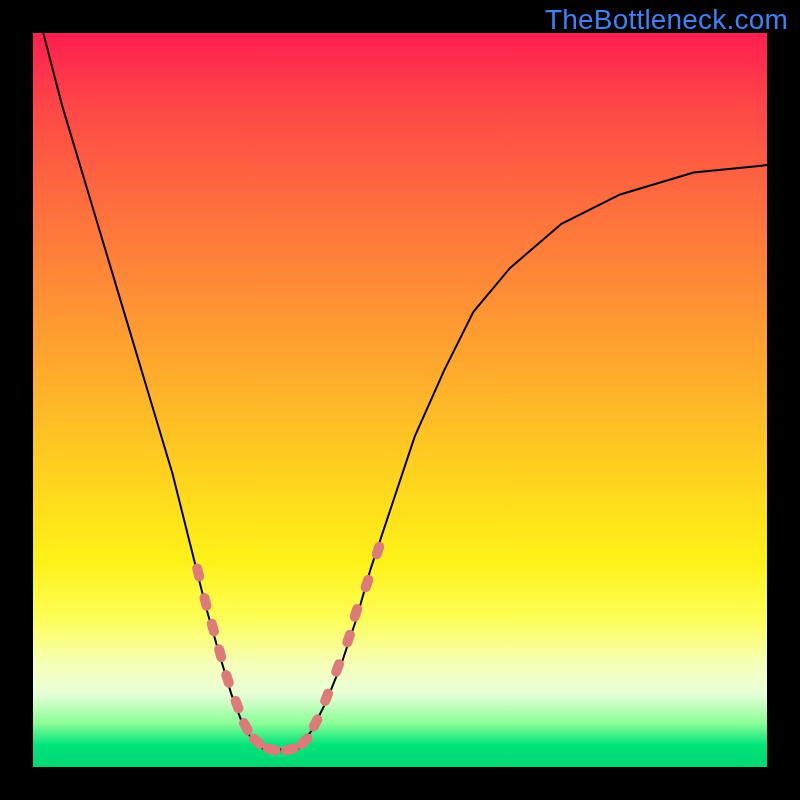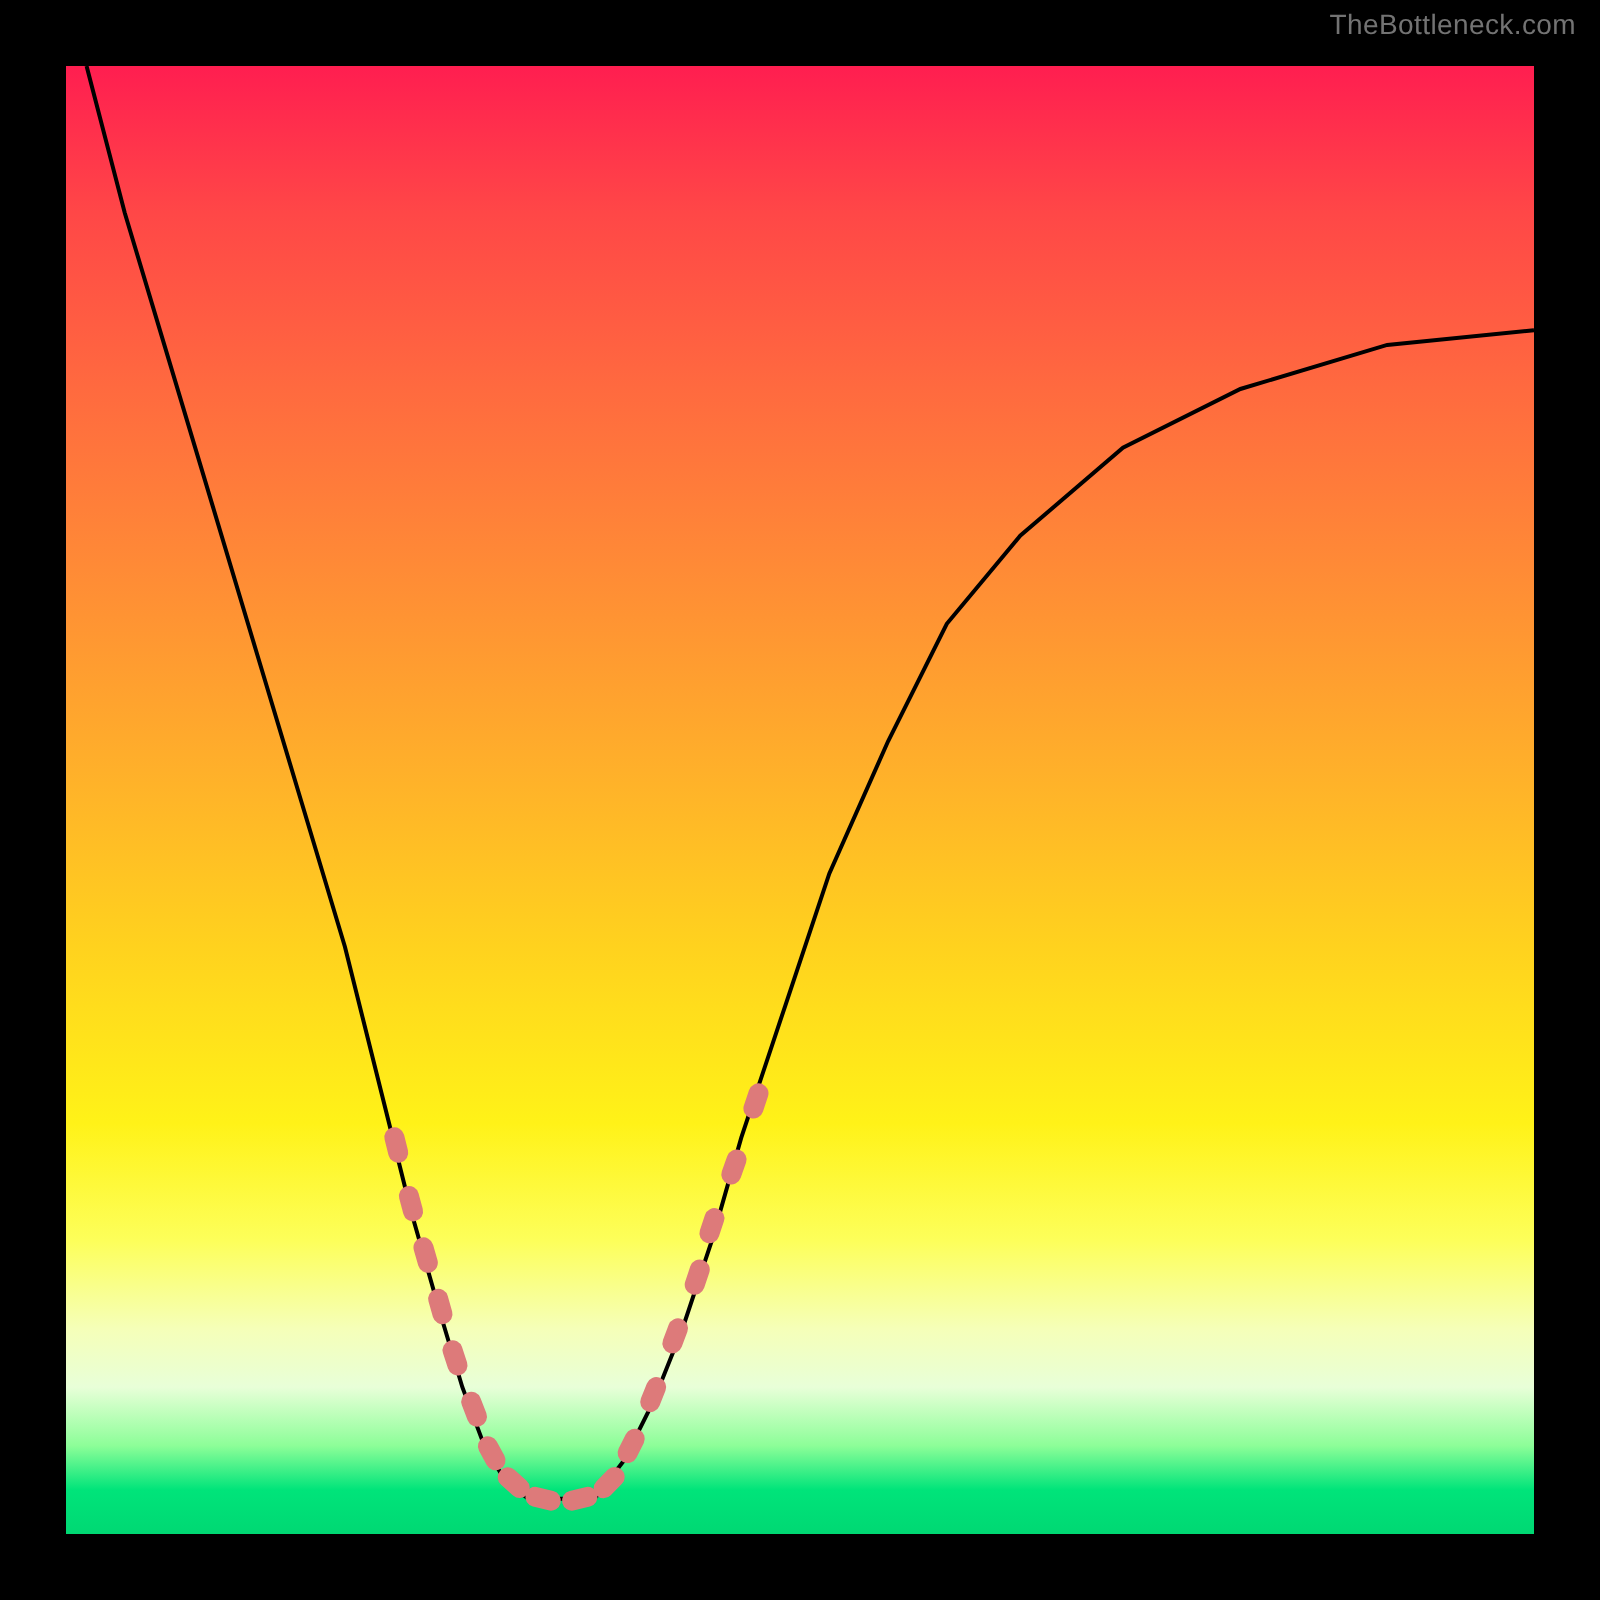--- a/index.html
+++ b/index.html
@@ -38,22 +38,22 @@
       #e8ffd8 90%,
       #8cfe98 94%,
       #00e47a 97%,
       #00d873 100%
     );
   }
   .watermark {
     position: absolute;
     top: 4px;
     right: 12px;
-    color: #737373;
-    font-size: 14px;
+    color: #3b82f6;
+    font-size: 28px;
     font-weight: 400;
     letter-spacing: 0.2px;
   }
   svg.curve {
     position: absolute;
     left: 0;
     top: 0;
     width: 734px;
     height: 734px;
     overflow: visible;

